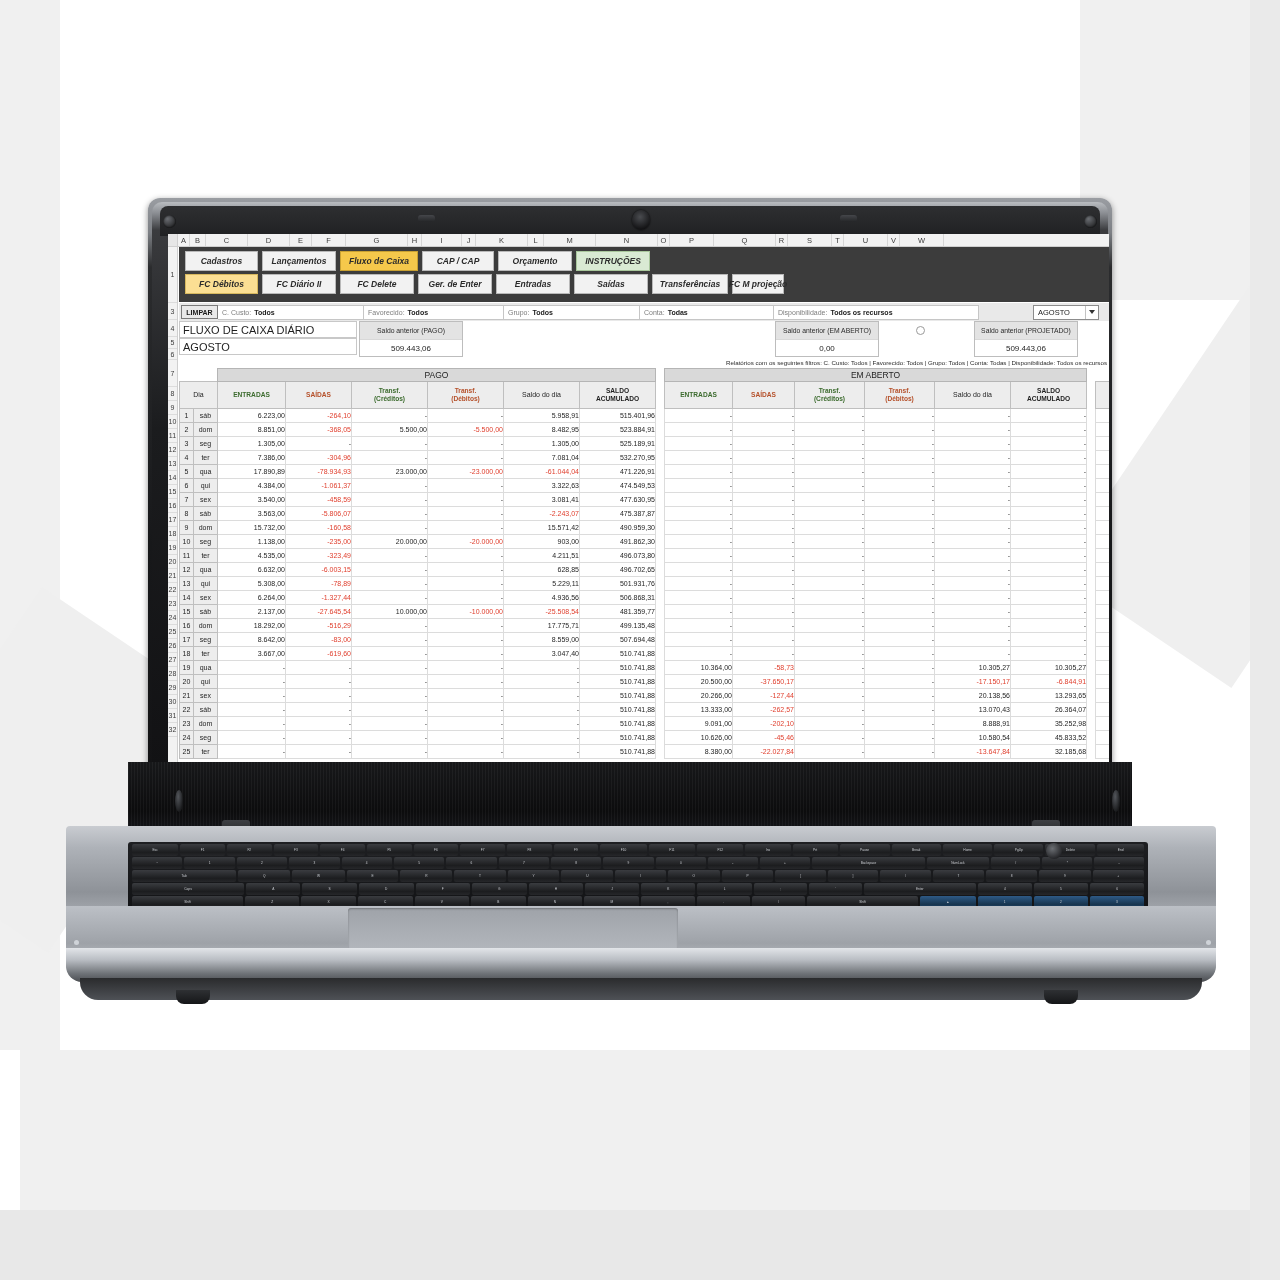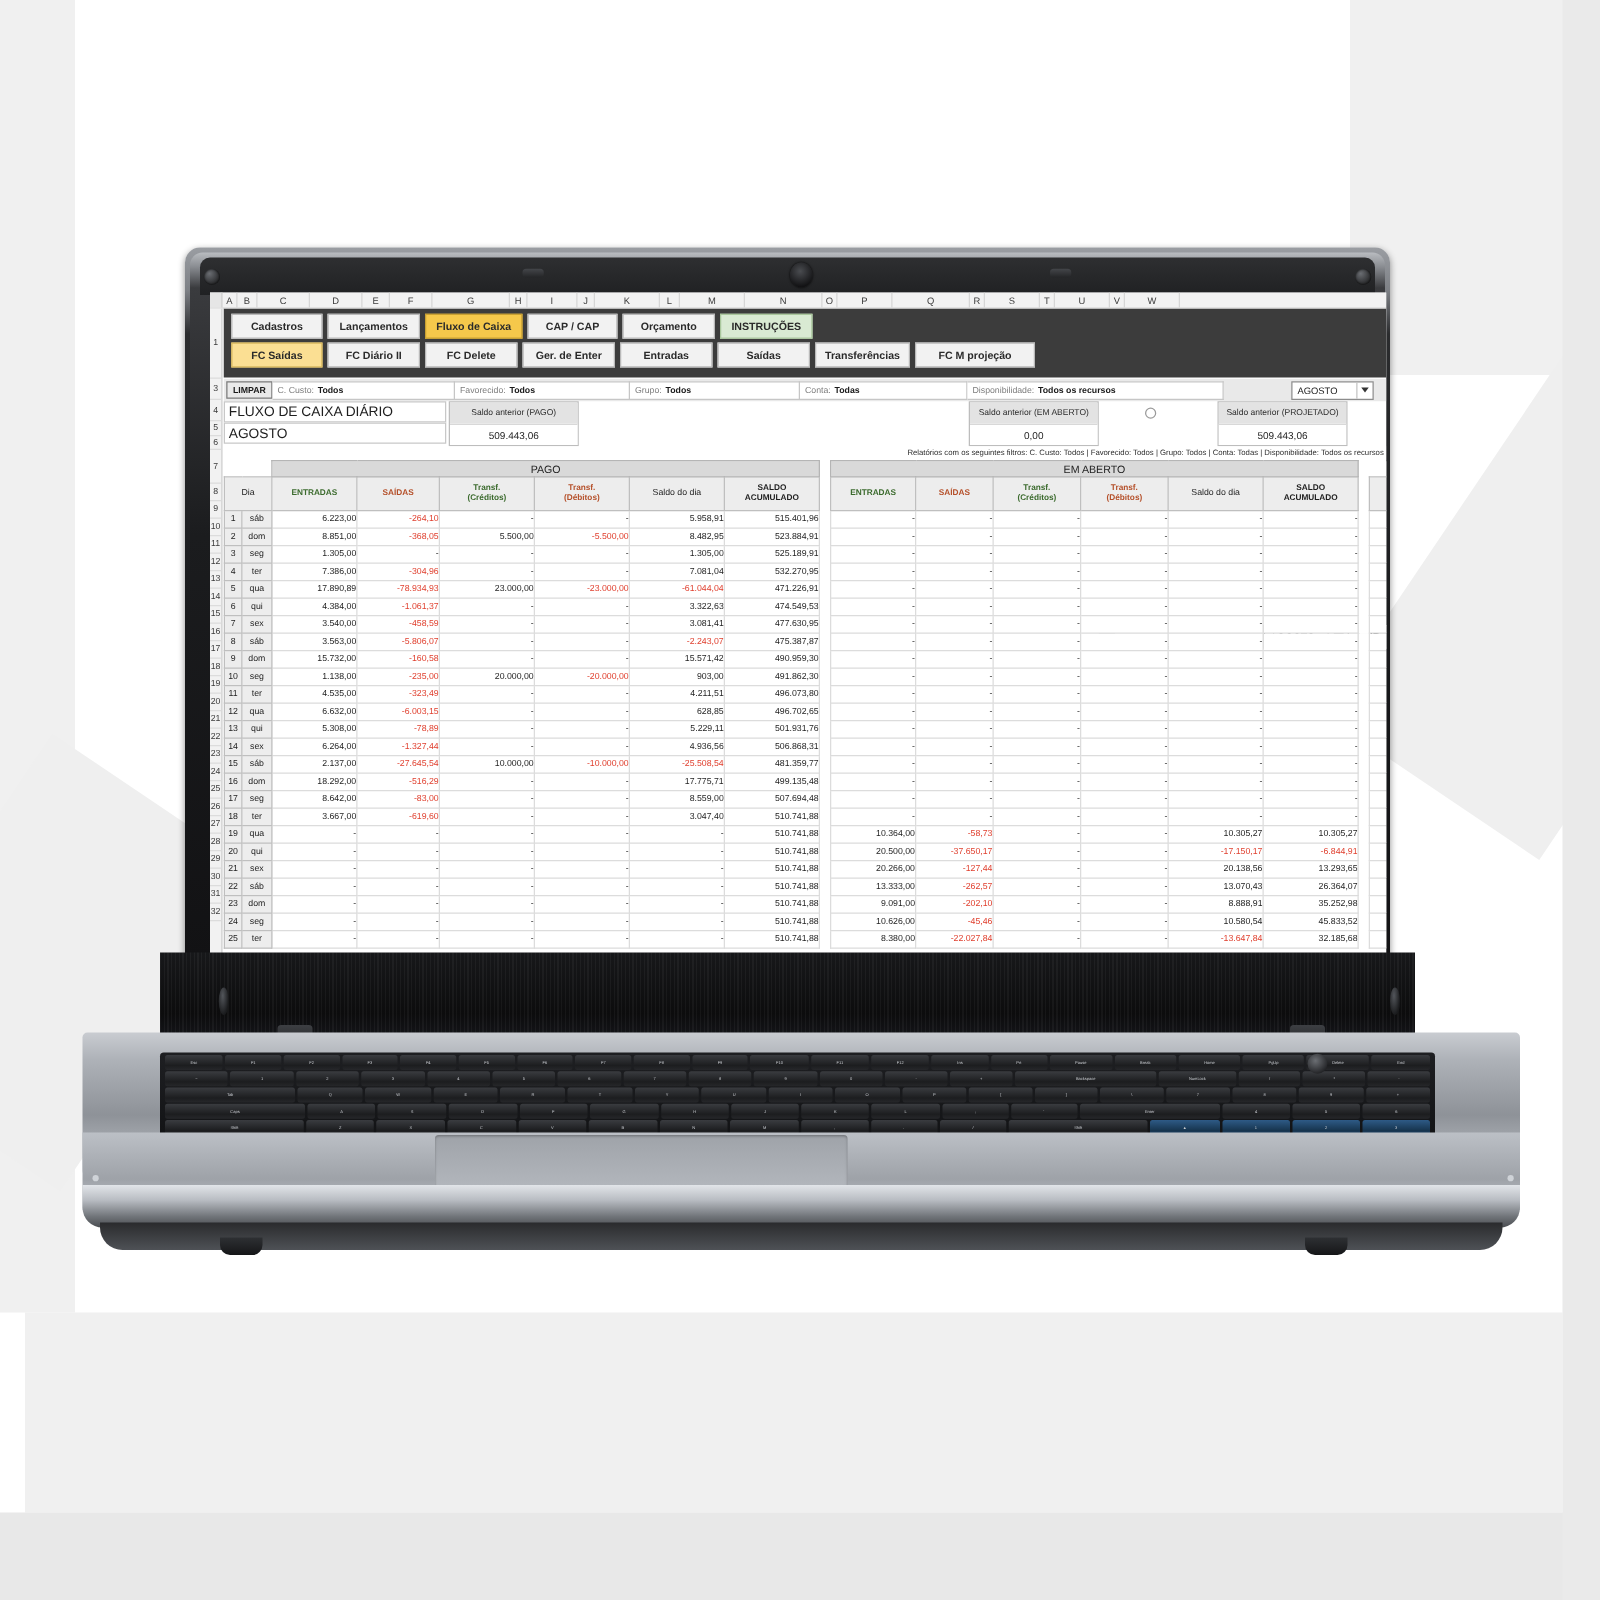--- a/index.html
+++ b/index.html
@@ -175,20 +175,21 @@
     background:#3c3c3c;
   }
   .btnrow { position:absolute; left:6px; display:flex; gap:4px; }
   #btnrow1 { top:4px; }
   #btnrow2 { top:27px; }
   .tbbtn {
     height:20px; display:flex; align-items:center; justify-content:center;
     background:#f2f2f2; border:1px solid #b9b9b9;
     font-size:8.5px; font-weight:bold; color:#2b2b2b; white-space:nowrap;
     padding:0 0;
+    font-style:italic;
   }
   .tbbtn.gold { background:#f5c84b; border-color:#c8a032; }
   .tbbtn.goldlite { background:#fbdf93; border-color:#d7b85e; }
   .tbbtn.green { background:#d9ead3; border-color:#a9c79c; }
   #logoBox {
     position:absolute; left:700px; top:252px; width:127px; height:26px;
     color:#fff;
   }
   #logoTop {
     font-size:15.5px; font-weight:bold; letter-spacing:-.5px; line-height:15px;
@@ -419,28 +420,28 @@
 
         <div class="btnrow" id="btnrow1">
             <div class="tbbtn" style="width: 73px;">Cadastros</div>
             <div class="tbbtn" style="width: 74px;">Lançamentos</div>
             <div class="tbbtn gold" style="width: 78px;">Fluxo de Caixa</div>
             <div class="tbbtn" style="width: 72px;">CAP / CAP</div>
             <div class="tbbtn" style="width: 74px;">Orçamento</div>
             <div class="tbbtn green" style="width: 74px;">INSTRUÇÕES</div>
           </div>
         <div class="btnrow" id="btnrow2">
-            <div class="tbbtn goldlite" style="width: 73px;">FC Saídas</div>
+            <div class="tbbtn goldlite" style="width: 73px;">FC Débitos</div>
             <div class="tbbtn" style="width: 74px;">FC Diário II</div>
             <div class="tbbtn" style="width: 74px;">FC Delete</div>
             <div class="tbbtn" style="width: 74px;">Ger. de Enter</div>
             <div class="tbbtn" style="width: 74px;">Entradas</div>
             <div class="tbbtn" style="width: 74px;">Saídas</div>
             <div class="tbbtn" style="width: 76px;">Transferências</div>
-            <div class="tbbtn" style="width: 96px;">FC M projeção</div>
+            <div class="tbbtn" style="width: 52px;">FC M projeção</div>
           </div>
 
         <div id="logoBox">
           <div id="logoMark"></div>
           <div id="logoTop">Empreendedor</div>
           <div id="logoSub">CURIOSO.COM</div>
         </div>
 
         <div id="monthSel">
           <div class="val">AGOSTO</div>

